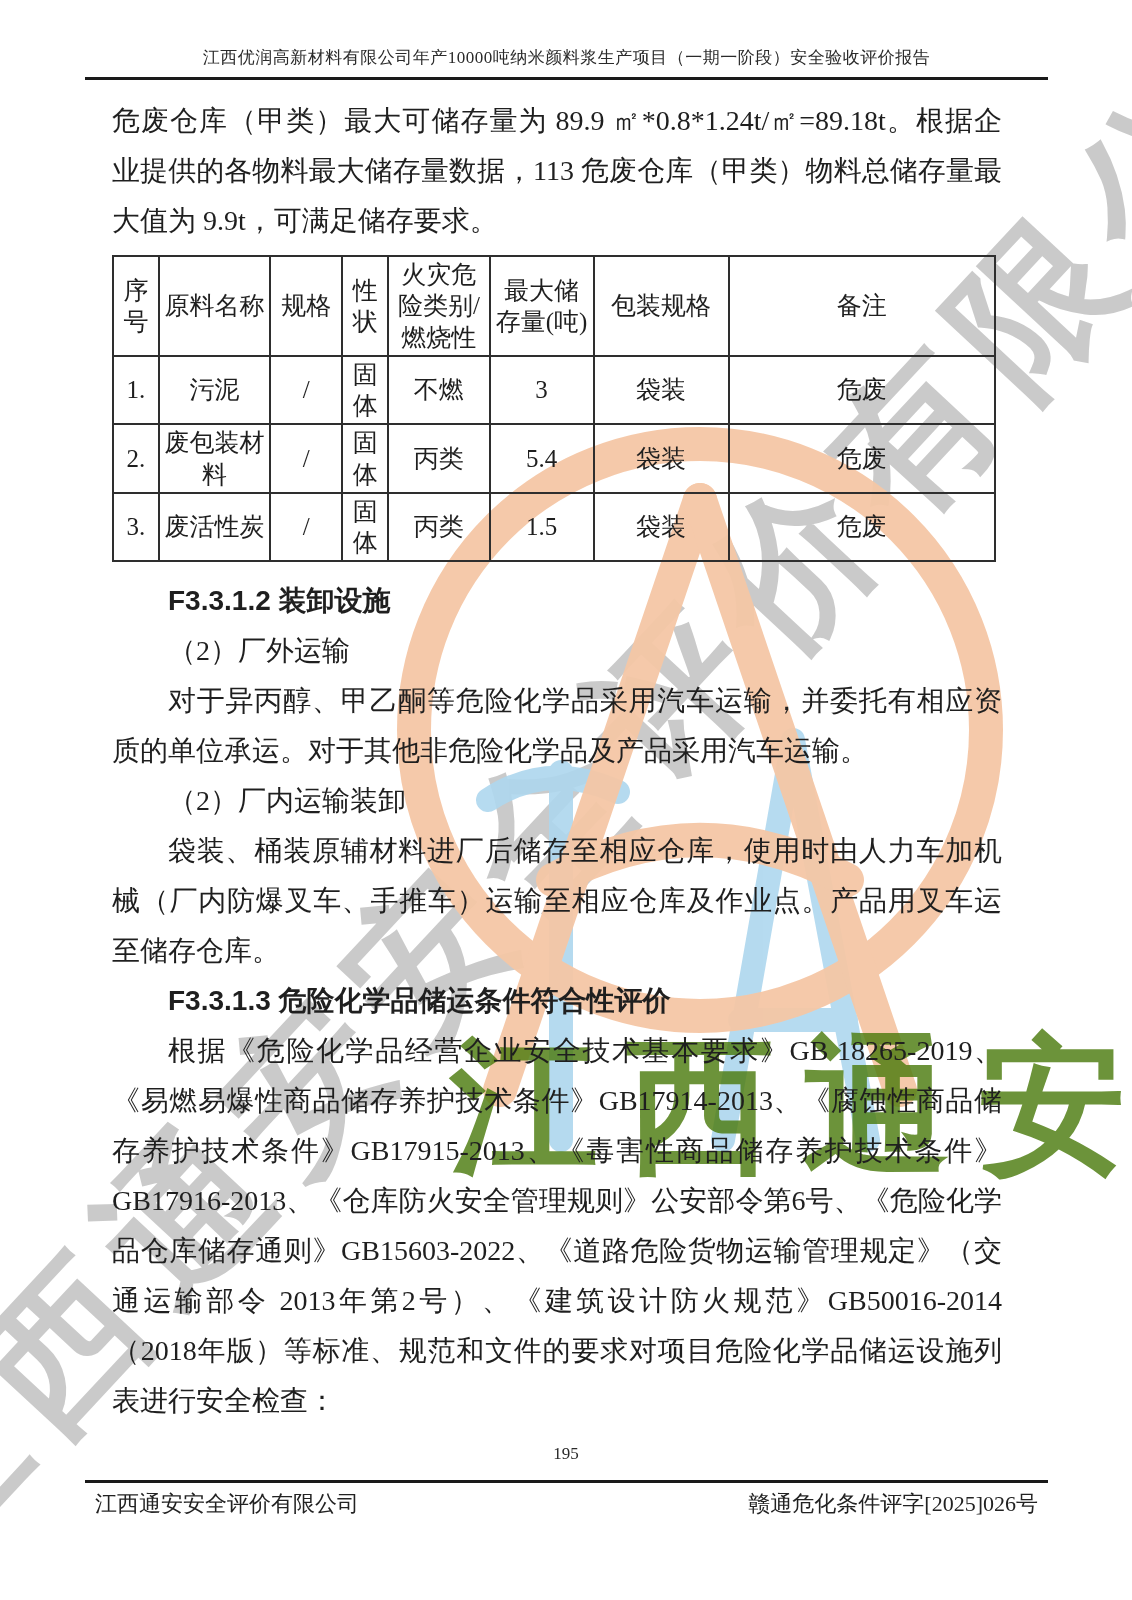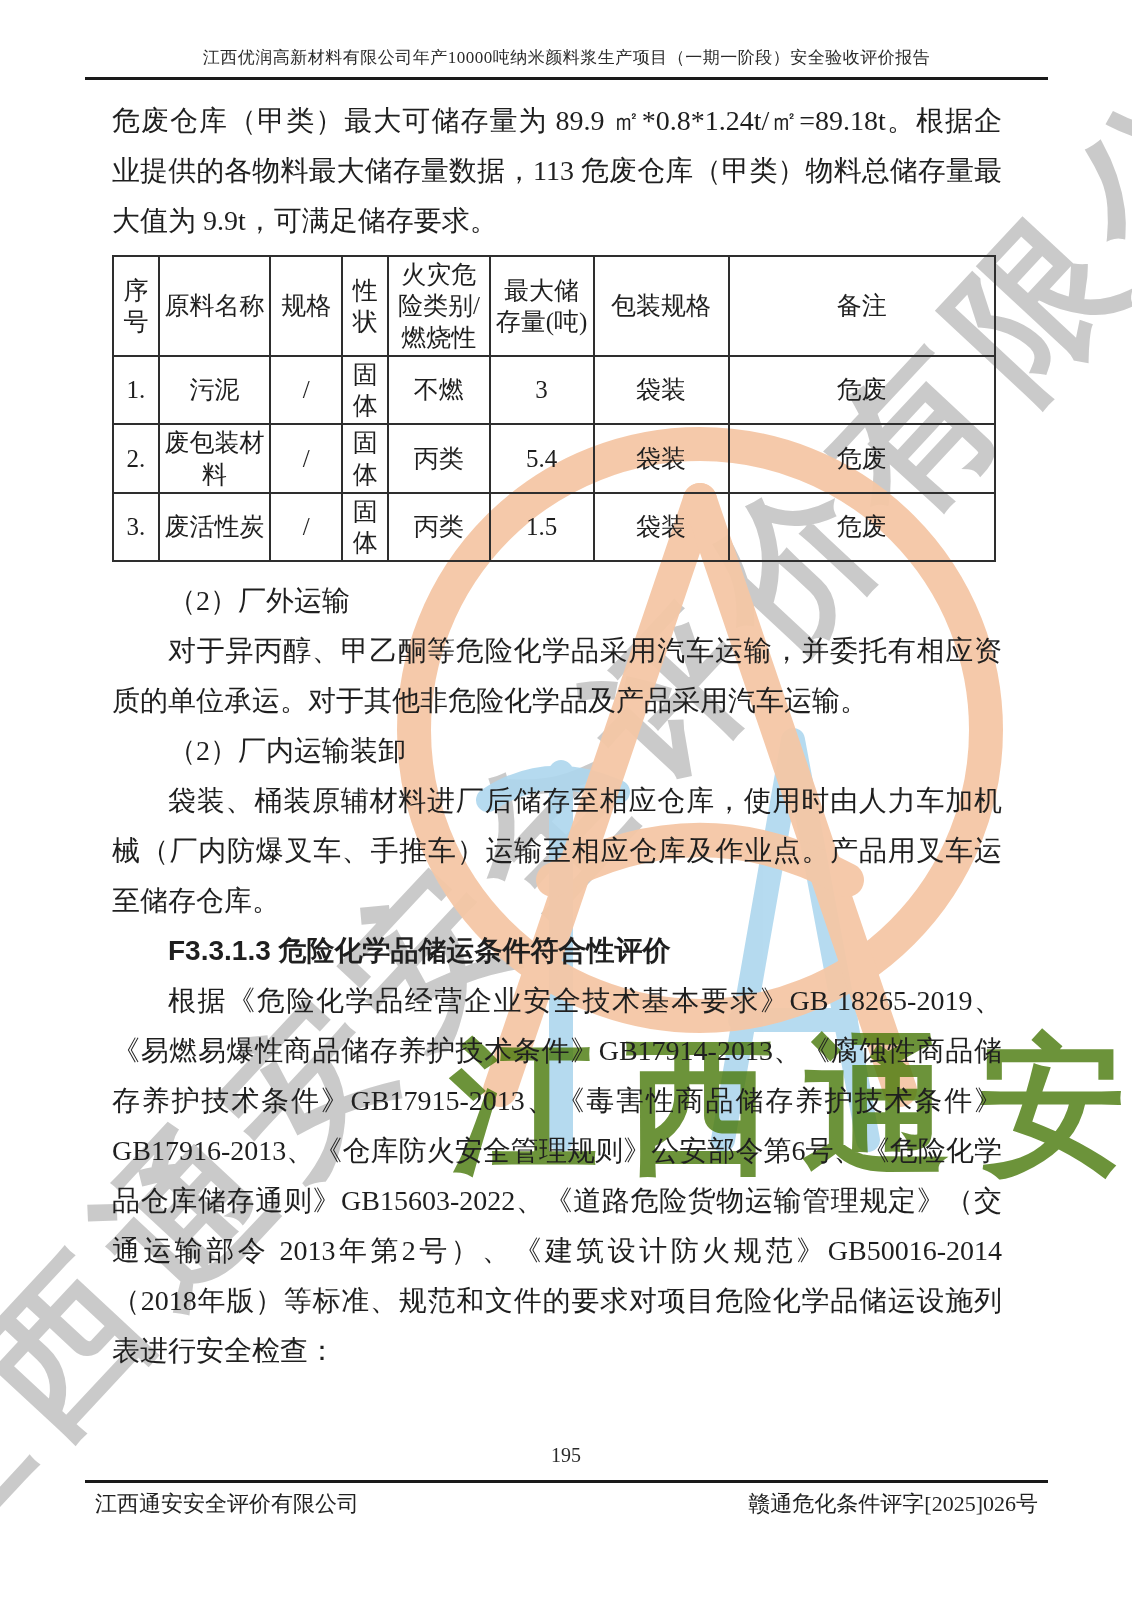--- a/index.html
+++ b/index.html
@@ -53,21 +53,21 @@
   td.c-seq{text-align:center;}
 
   .h-bold{
     font-family:"Liberation Sans","DejaVu Sans",sans-serif;
     font-weight:bold;text-indent:2em;font-size:28px;
   }
   .sp{height:2px;}
 
   .page-num{
     position:absolute;top:1444px;left:0;width:100%;
-    text-align:center;font-size:20px;color:#2a2a2a;
+    text-align:center;font-size:17px;color:#2a2a2a;
   }
   .doc-footer{position:absolute;left:85px;right:84px;top:1480px;}
   .doc-footer .rule{height:3px;background:#1a1a1a;}
   .doc-footer .row{
     display:flex;justify-content:space-between;
     font-size:22px;margin-top:6px;padding:0 10px;color:#222;
   }
 </style>
 </head>
 <body>
@@ -154,20 +154,21 @@
           <td>丙类</td>
           <td>1.5</td>
           <td>袋装</td>
           <td>危废</td>
         </tr>
       </tbody>
         </table>
 
       <div class="sp" style="height:14px;"></div>
 
+      <p class="h-bold">F3.3.1.2 装卸设施</p>
 
       <p class="ind">（2）厂外运输</p>
 
       <p class="ind">对于异丙醇、甲乙酮等危险化学品采用汽车运输，并委托有相应资质的单位承运。对于其他非危险化学品及产品采用汽车运输。</p>
 
       <p class="ind">（2）厂内运输装卸</p>
 
       <p class="ind">袋装、桶装原辅材料进厂后储存至相应仓库，使用时由人力车加机械（厂内防爆叉车、手推车）运输至相应仓库及作业点。产品用叉车运至储存仓库。</p>
 
       <p class="h-bold">F3.3.1.3 危险化学品储运条件符合性评价</p>

